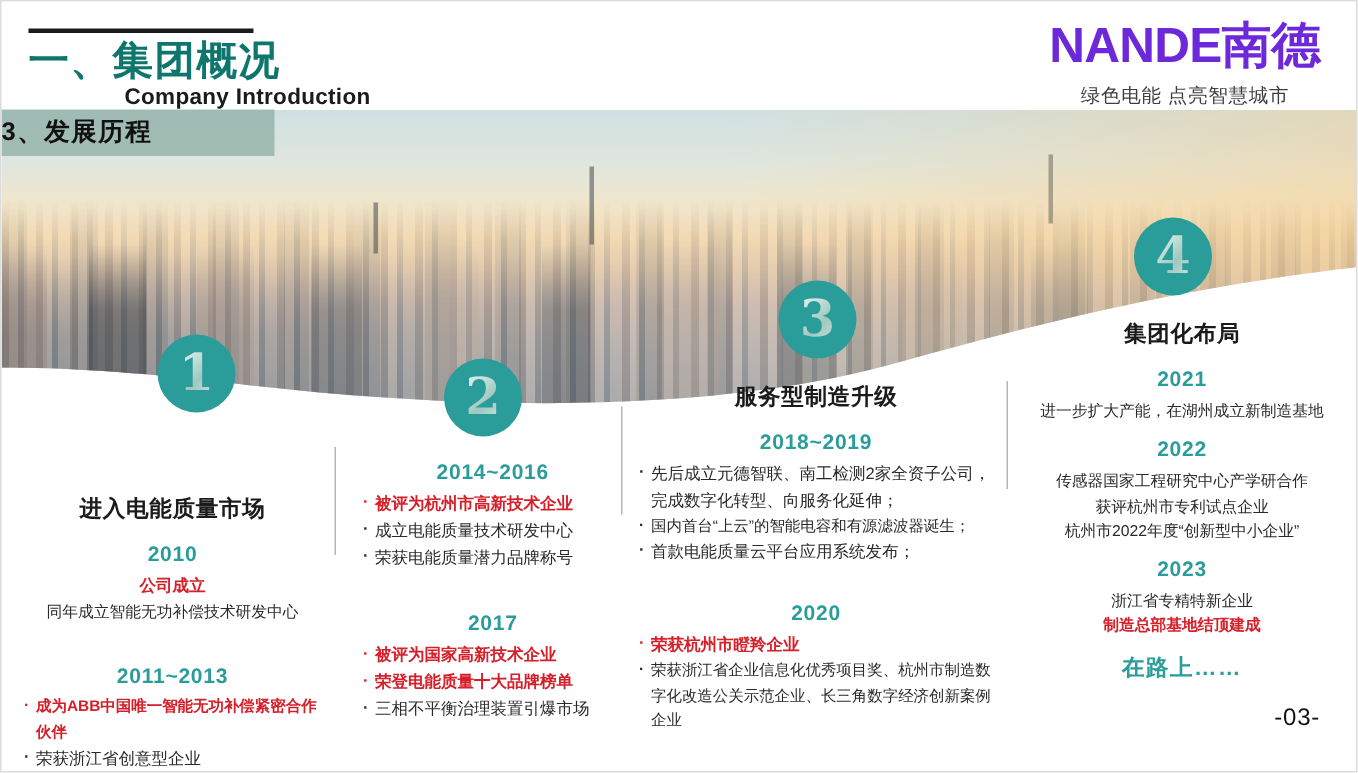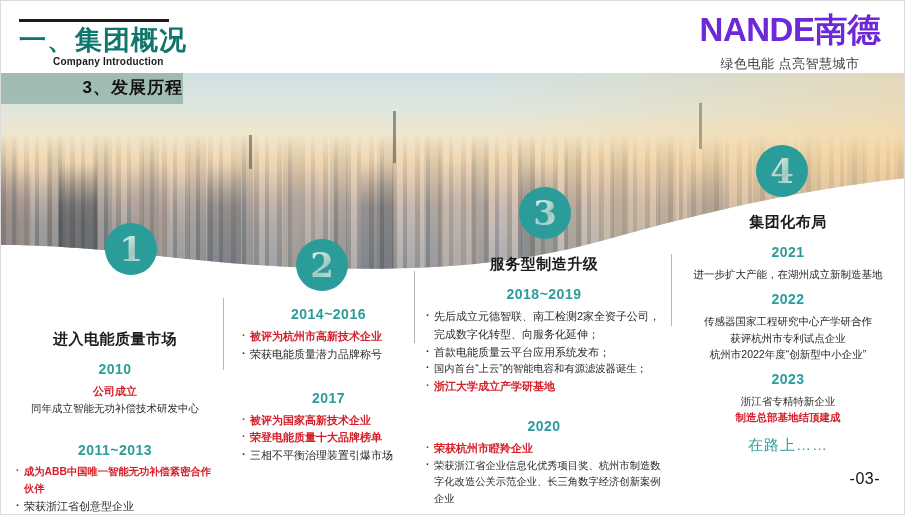--- a/index.html
+++ b/index.html
@@ -40,22 +40,22 @@
     position: absolute;
     left: 18px; top: 21px;
     font-size: 27px;
     font-weight: bold;
     color: #0f766e;
     letter-spacing: 1px;
     white-space: nowrap;
   }
   .hdr-sub {
     position: absolute;
-    left: 52px; top: 55px;
-    font-size: 10px;
+    left: 82px; top: 55px;
+    font-size: 15px;
     font-weight: bold;
     color: #1b1b1b;
     letter-spacing: .2px;
     white-space: nowrap;
   }
 
   
   .logo-wrap {
     position: absolute;
     right: 16px; top: 12px;
@@ -171,21 +171,21 @@
     height: 33px;
     background: rgba(146,178,168,.80);
     z-index: 30;
   }
   .sub-band-txt {
     position: absolute;
     left: 0; top: 70px;
     width: 182px;
     height: 33px;
     line-height: 33px;
-    text-align: right;
+    text-align: left;
     font-size: 17px;
     font-weight: bold;
     color: #111111;
     letter-spacing: 1px;
     z-index: 31;
     white-space: nowrap;
   }
 
   
   .circle {
@@ -259,21 +259,21 @@
   .bul::before {
     content: "·";
     position: absolute;
     left: 1px; top: -1px;
     font-weight: bold;
   }
   .bul.red { color: #d5202a; font-weight: bold; }
   .bul.wrap { white-space: normal; }
   .onroad {
     font-size: 15px;
-    font-weight: normal;
+    font-weight: bold;
     color: #2a9d9b;
     text-align: center;
     margin-top: 10px;
     letter-spacing: 1px;
   }
 
   .pageno {
     position: absolute;
     right: 24px; bottom: 26px;
     font-size: 16px;
@@ -341,36 +341,36 @@
     <div class="yr" style="margin-top:26px;">2011~2013</div>
     <div class="bul red" style="font-size:10.3px;">成为ABB中国唯一智能无功补偿紧密合作伙伴</div>
     <div class="bul">荣获浙江省创意型企业</div>
     <div class="bul">荣获“蒲公英计划”企业</div>
   </div>
 
   <div class="col" style="left:240px; top:296px; width:175px;">
 
     <div class="yr">2014~2016</div>
     <div class="bul red">被评为杭州市高新技术企业</div>
+    <div class="bul">成立电能质量技术研发中心</div>
     <div class="bul">荣获电能质量潜力品牌称号</div>
 
     <div class="yr" style="margin-top:26px;">2017</div>
     <div class="bul red">被评为国家高新技术企业</div>
     <div class="bul red">荣登电能质量十大品牌榜单</div>
     <div class="bul">三相不平衡治理装置引爆市场</div>
   </div>
 
   <div class="col" style="left:424px; top:254px; width:238px;">
     <div class="col-title">服务型制造升级</div>
 
     <div class="yr">2018~2019</div>
     <div class="bul wrap">先后成立元德智联、南工检测2家全资子公司，完成数字化转型、向服务化延伸；</div>
+    <div class="bul" style="font-size:10.3px;">国内首台“上云”的智能电容和有源滤波器诞生；</div>
     <div class="bul">首款电能质量云平台应用系统发布；</div>
-    <div class="bul" style="font-size:10.3px;">国内首台“上云”的智能电容和有源滤波器诞生；</div>
-    <div class="bul red">浙江大学成立产学研基地</div>
 
     <div class="yr" style="margin-top:22px;">2020</div>
     <div class="bul red">荣获杭州市瞪羚企业</div>
     <div class="bul wrap" style="font-size:10.3px;">荣获浙江省企业信息化优秀项目奖、杭州市制造数字化改造公关示范企业、长三角数字经济创新案例企业</div>
   </div>
 
   <div class="col" style="left:676px; top:212px; width:222px;">
     <div class="col-title">集团化布局</div>
 
     <div class="yr">2021</div>

